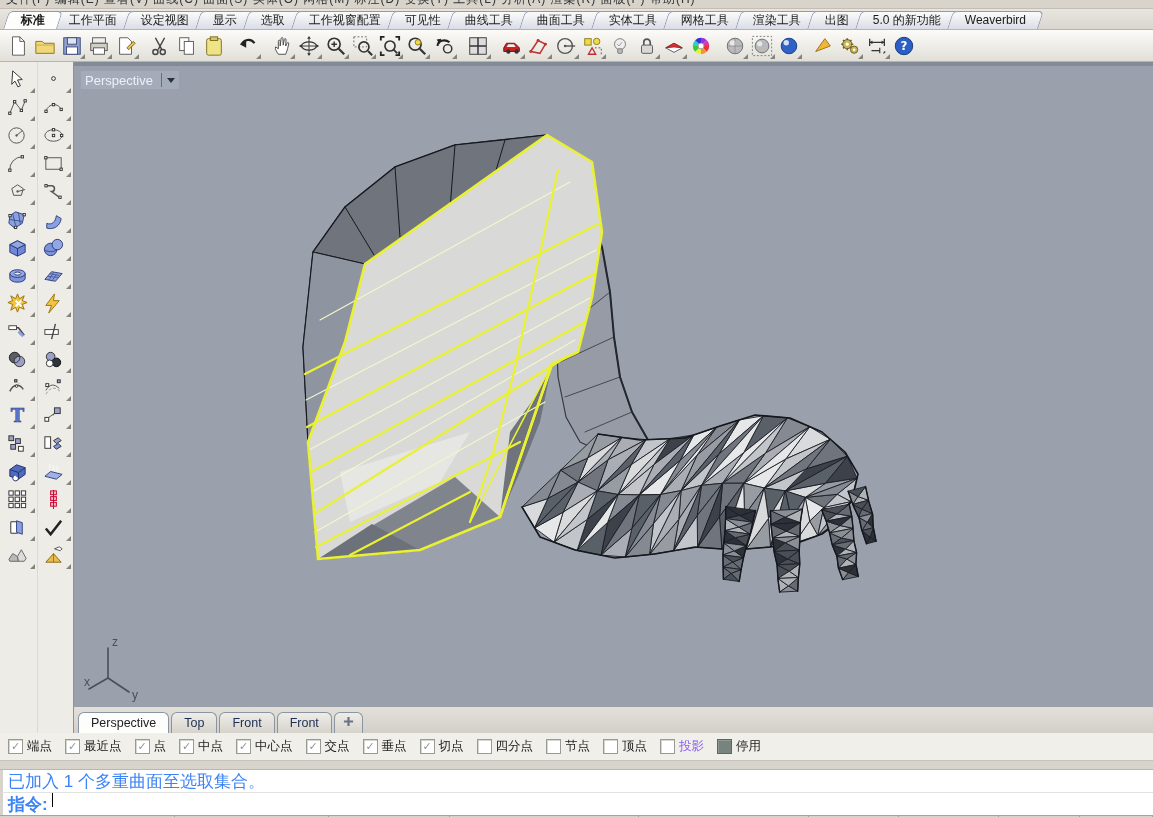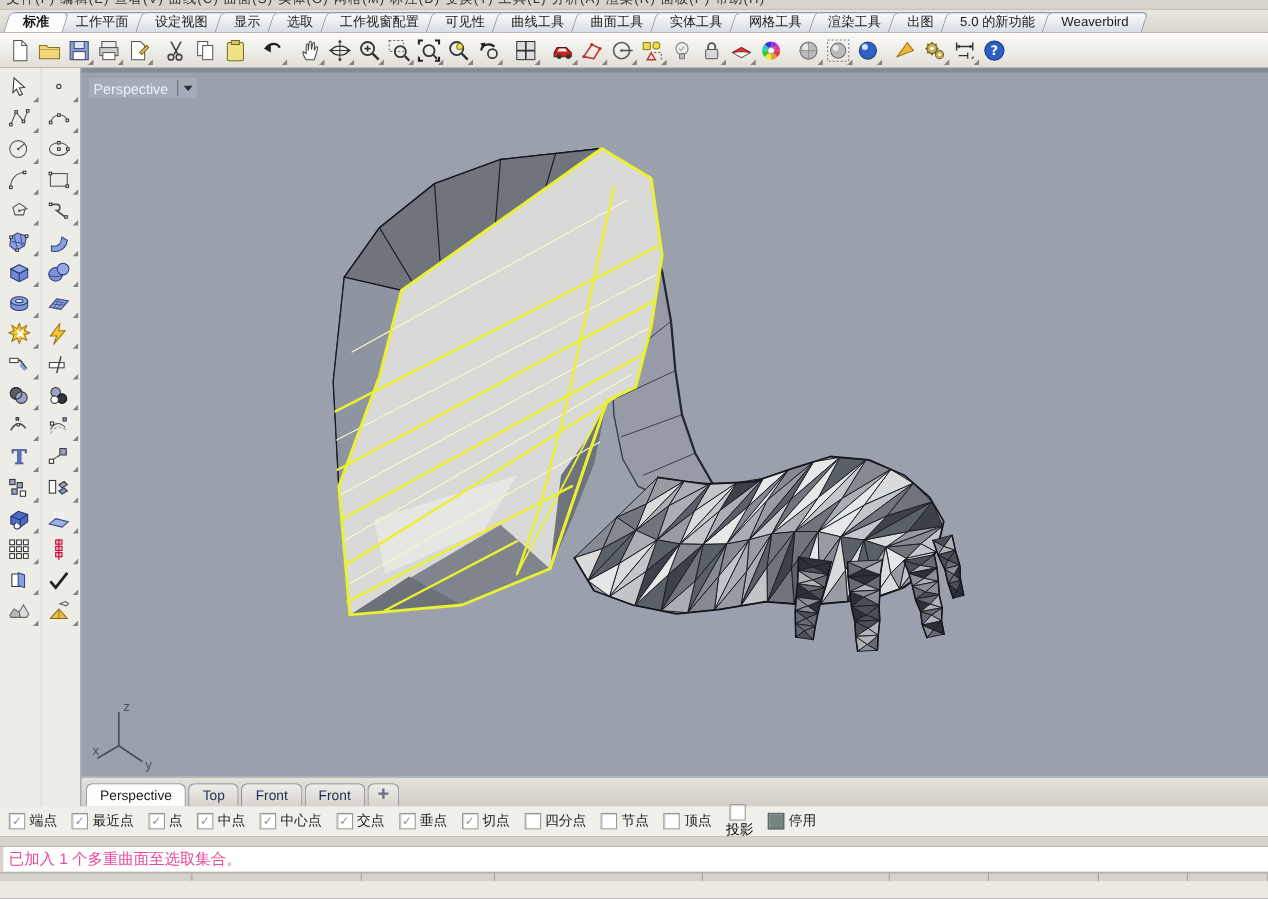--- a/index.html
+++ b/index.html
@@ -38,28 +38,28 @@
   .vp-label .arrow{width:0;height:0;border-left:4px solid transparent;border-right:4px solid transparent;border-top:5px solid #2b313a;}
   
   .vptabs{height:26px;background:linear-gradient(#e4e1da,#d2cfc8);display:flex;align-items:flex-end;padding-left:4px;border-top:1px solid #9aa0a8;}
   .vtab{height:20px;line-height:20px;padding:0 12px;margin-right:2px;border:1px solid #8a94a4;border-bottom:none;
         border-radius:6px 6px 0 0;background:linear-gradient(#efede8,#d6d3cc);color:#1c2e52;font-size:12.5px;}
   .vtab.active{background:#fdfdfc;color:#222;}
   .vtab.plus{padding:0 8px;color:#6a7384;}
   
   .osnap{height:27px;background:#f0efe9;display:flex;align-items:center;padding-left:8px;border-bottom:1px solid #c6c3bb;}
   .osnap .item{display:flex;align-items:center;margin-right:13px;font-size:12.5px;color:#222;}
-  .osnap .item.dim{color:#000000;flex-direction:column;}
+  .osnap .item.dim{color:#8b5cf6;}
   .cb{width:13px;height:13px;background:#fff;border:1px solid #9a9a94;box-shadow:inset 1px 1px 0 #d7d7d2;
       margin-right:4px;display:flex;align-items:center;justify-content:center;
       font-family:"DejaVu Sans",sans-serif;font-size:11px;color:#8d929b;line-height:13px;}
   .cb.filled{background:#77837f;border-color:#5c6663;box-shadow:inset 1px 1px 0 #8f9a96;}
   .spacer{height:8px;background:#d7d4cd;border-bottom:1px solid #bab7b0;}
   
-  .histline,.cmdline{height:22px;background:#fff;display:flex;align-items:center;padding-left:5px;font-size:14px;color:#ec4899;border-left:3px solid #d7d4cd;}
+  .histline,.cmdline{height:22px;background:#fff;display:flex;padding-left:5px;font-size:17px;color:#3b82f6;border-left:3px solid #d7d4cd;}
   .histline{border-bottom:1px solid #e2e2e2;}
   .cmdline b{font-weight:bold;}
   .caret{display:inline-block;width:1px;height:14px;background:#000;margin-left:4px;}
   
   .bottom-sliver{height:7px;background:#d5d2cb;border-top:1px solid #a7a49d;display:flex;}
   .bottom-sliver .cell{border-right:1px solid #a7a49d;height:100%;}
 </style>
 </head>
 <body>
 
@@ -990,20 +990,24 @@
       <label class="item">
         <span class="cb filled"></span>
         <span>停用</span>
       </label>
     </div>
   <div class="spacer"></div>
 
   <div class="histline">
     <span>已加入 1 个多重曲面至选取集合。</span>
   </div>
+  <div class="cmdline">
+    <b>指令:</b>
+    <span class="caret"></span>
+  </div>
 
   <div class="bottom-sliver" id="bsliver">
       <div class="cell" style="width: 175px;"></div>
       <div class="cell" style="width: 155px;"></div>
       <div class="cell" style="width: 120px;"></div>
       <div class="cell" style="width: 190px;"></div>
       <div class="cell" style="width: 170px;"></div>
       <div class="cell" style="width: 90px;"></div>
       <div class="cell" style="width: 100px;"></div>
       <div class="cell" style="width: 80px;"></div>

